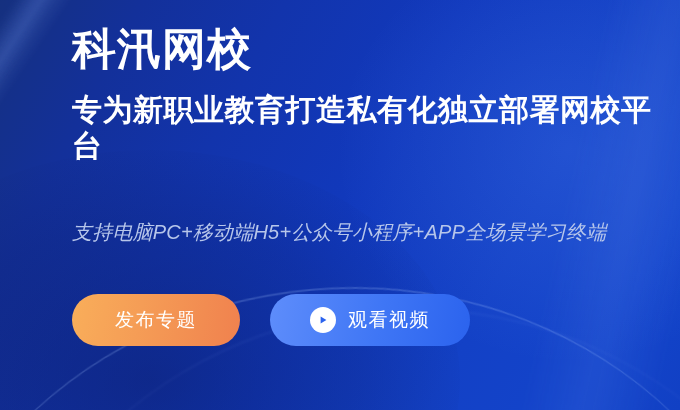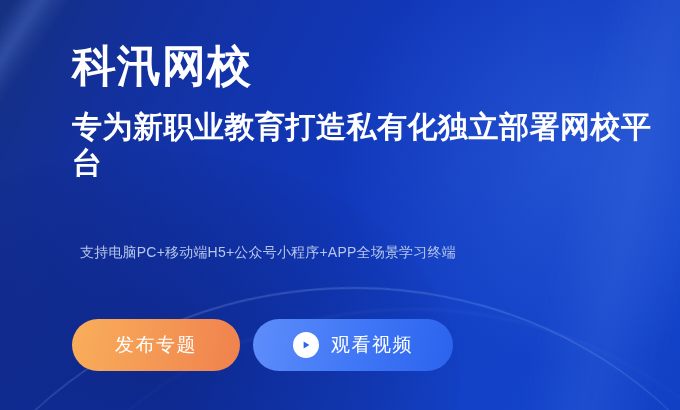--- a/index.html
+++ b/index.html
@@ -120,53 +120,54 @@
 
   
   .content {
     position: relative;
     z-index: 3;
     padding-left: 72px;
   }
 
   .title {
     margin: 0;
-    padding-top: 43px;
+    padding-top: 26px;
     font-size: 44px;
     line-height: 1.05;
     font-weight: bold;
     color: #ffffff;
     letter-spacing: 1px;
   }
 
   .subtitle {
     margin: 0;
     padding-top: 20px;
     font-size: 30px;
     line-height: 1.2;
     font-weight: bold;
     color: #ffffff;
     letter-spacing: 0.5px;
   }
 
   .tagline {
-    margin: 8px;
+    margin: 0;
     padding-top: 54px;
-    font-size: 14px;
+    font-size: 20px;
     line-height: 1.4;
     font-weight: normal;
     color: #b7c6ea;
     letter-spacing: 0.2px;
+    font-style: italic;
   }
 
   .btn-row {
     display: flex;
     align-items: center;
     padding-top: 48px;
-    gap: 13px;
+    gap: 30px;
   }
 
   .btn {
     display: flex;
     align-items: center;
     justify-content: center;
     border: none;
     outline: none;
     cursor: pointer;
     border-radius: 30px;

